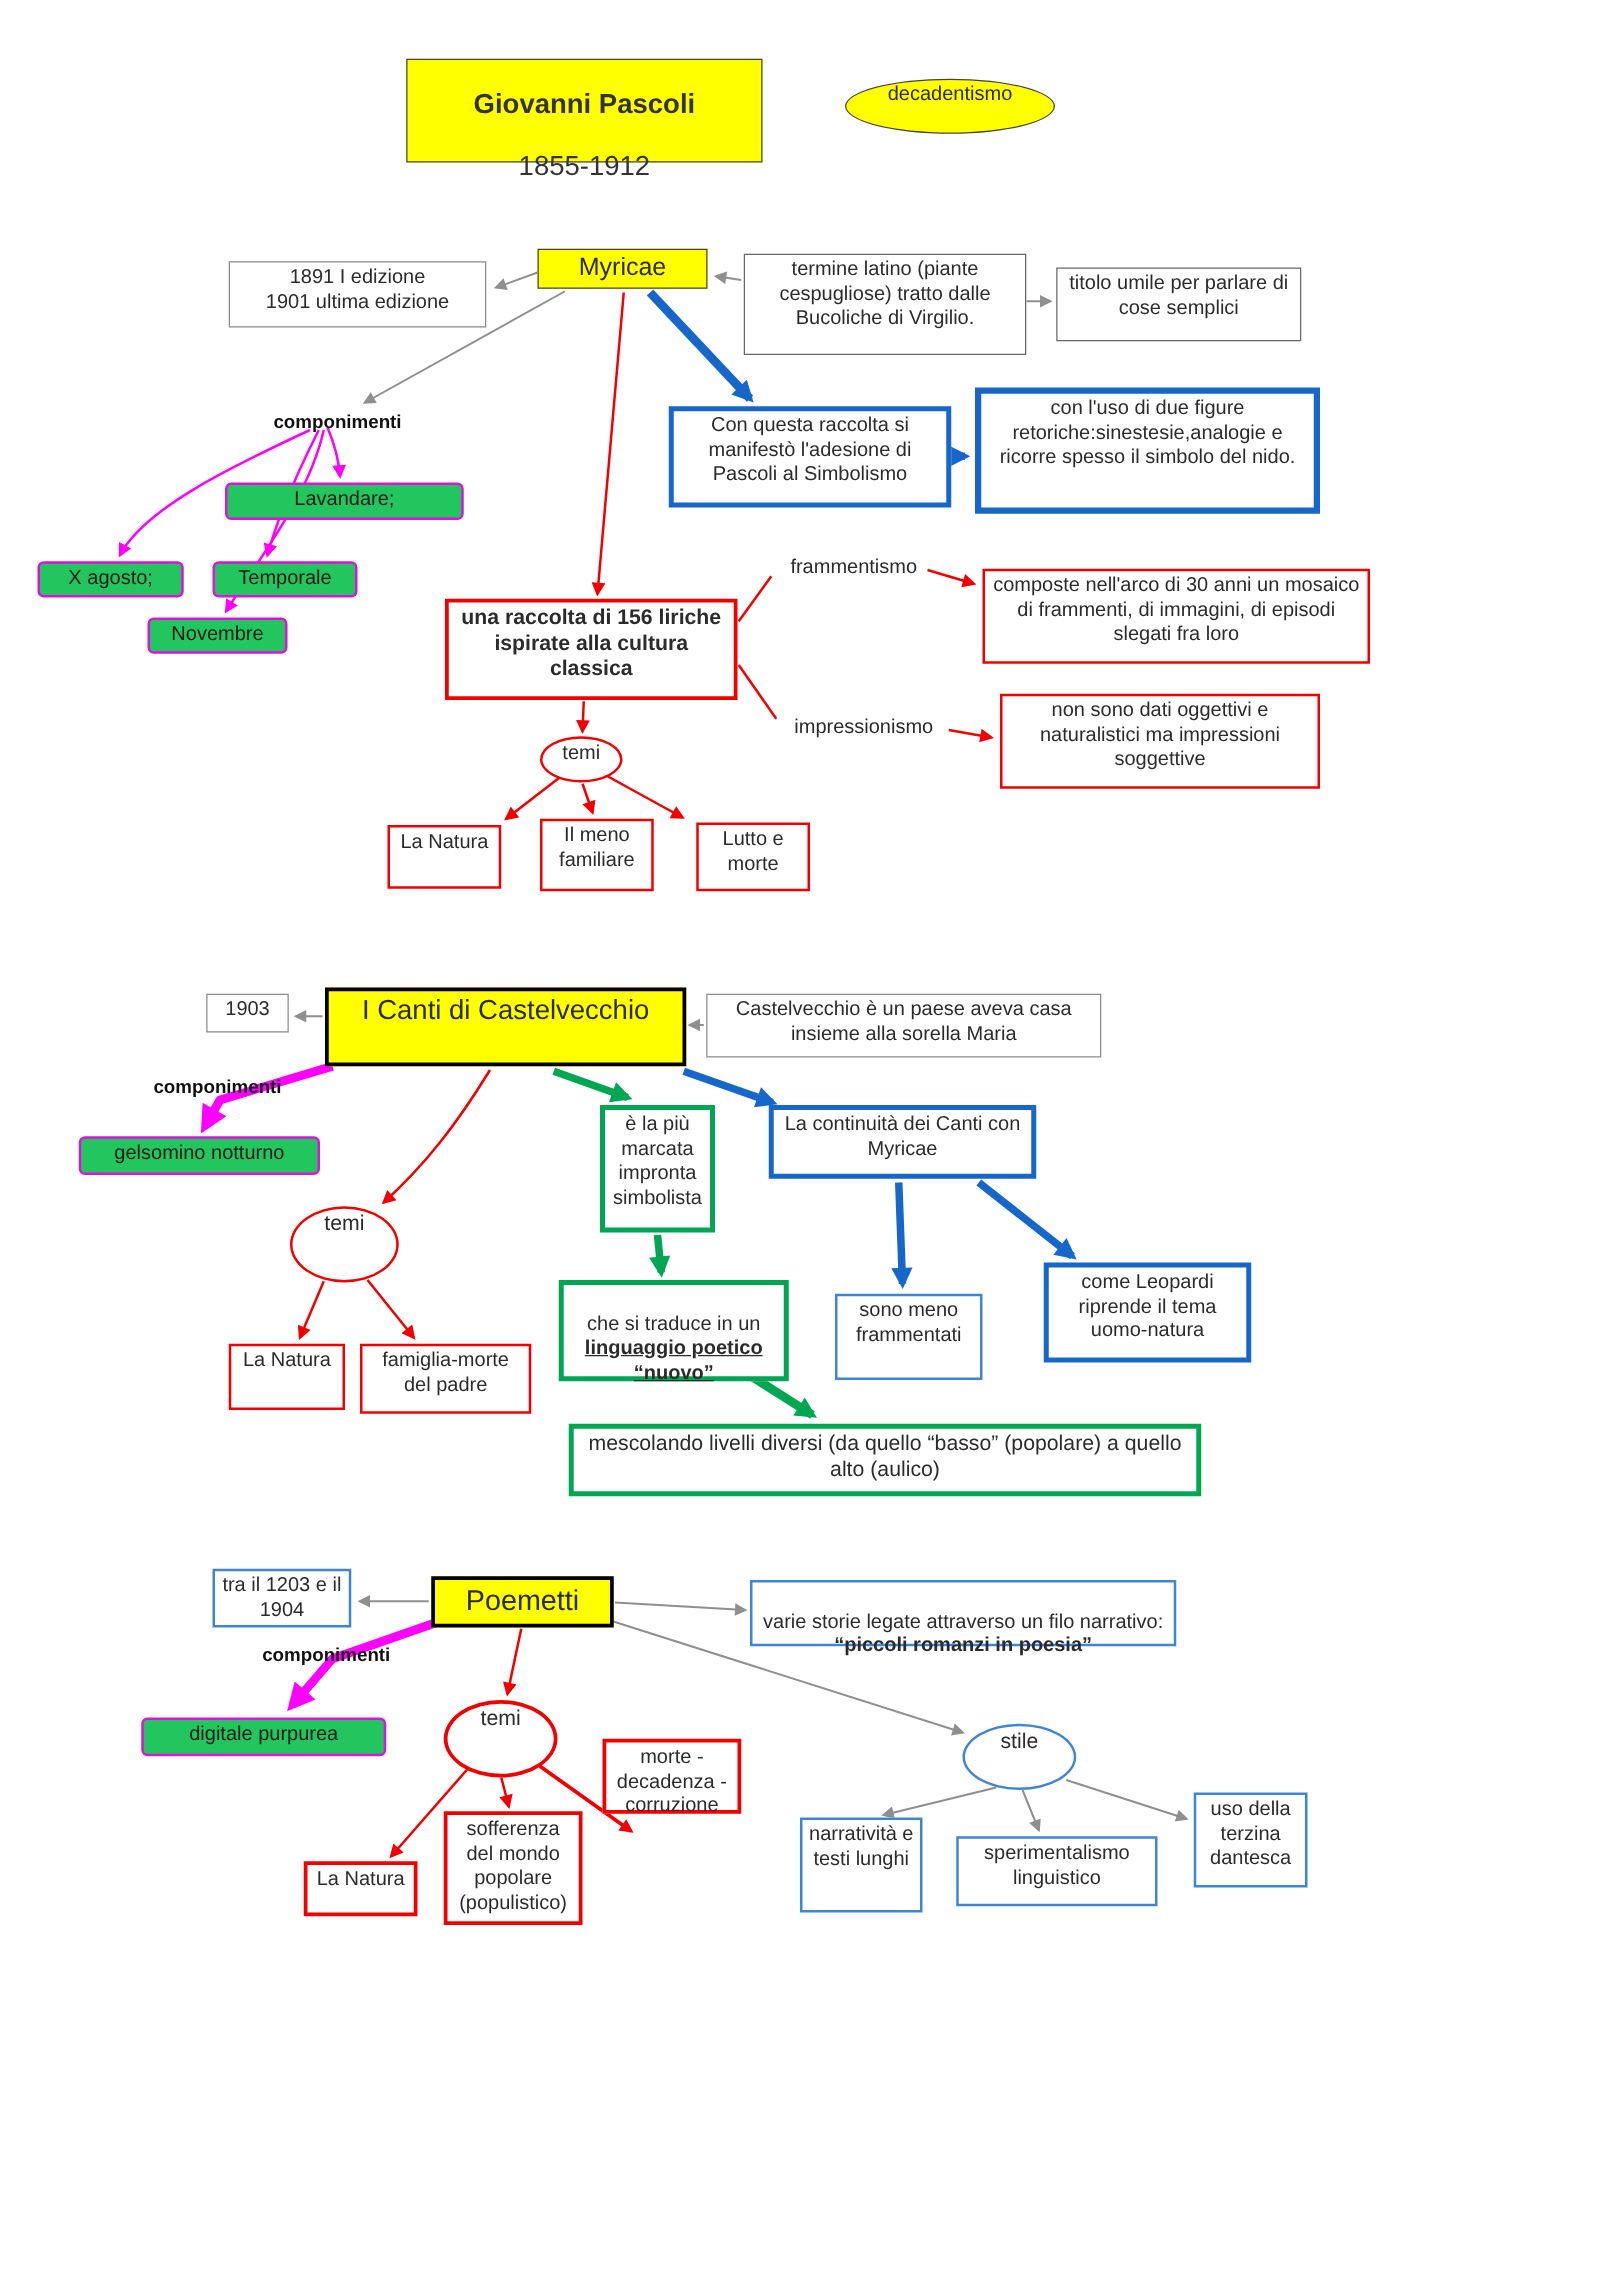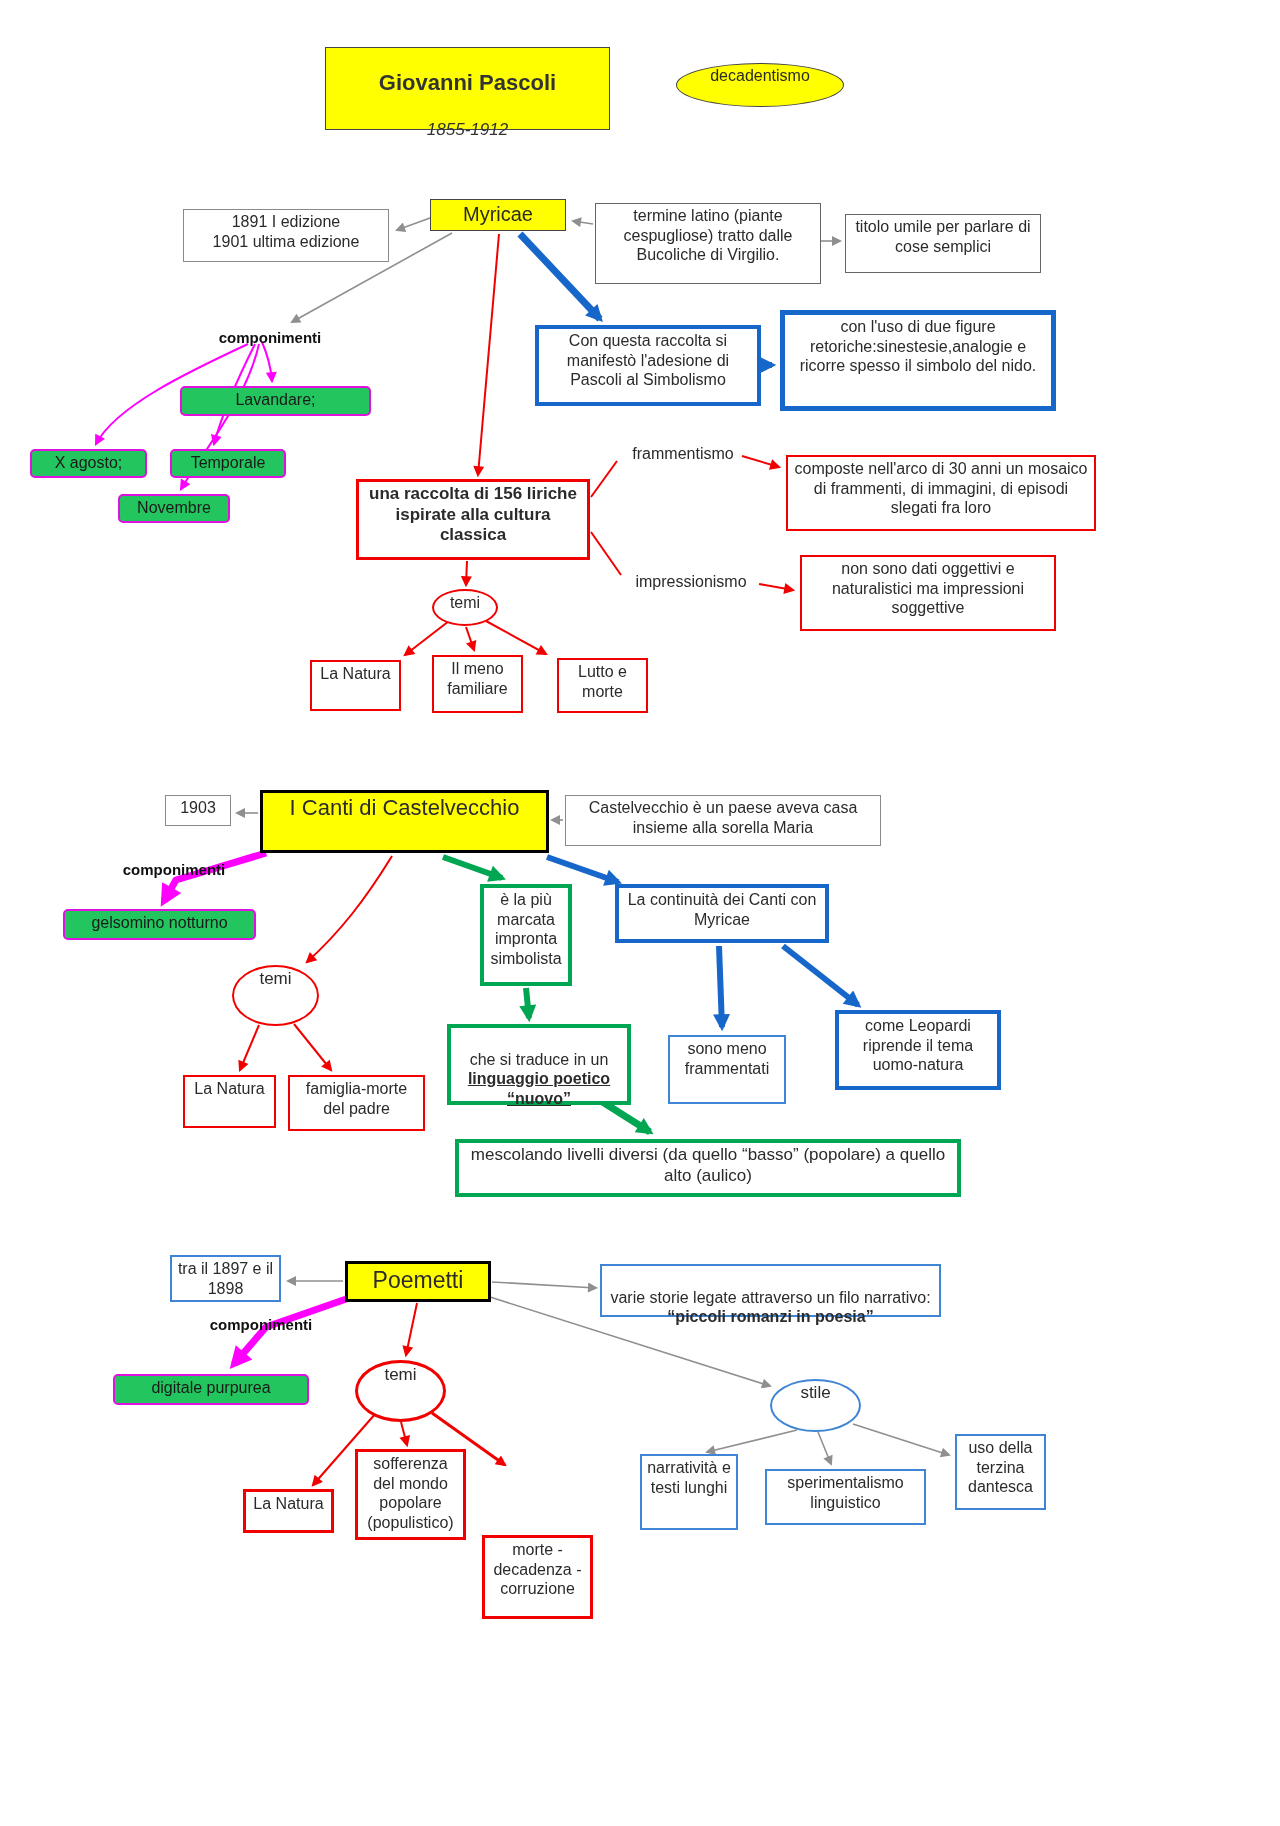--- a/index.html
+++ b/index.html
@@ -28,21 +28,21 @@
   .b-red { border:2px solid #f20000; }
   .b-red-thick { border:3px solid #f20000; }
   .b-green { border:4px solid #00a651; }
   .bold { font-weight:bold; }
   .fs15 { font-size:15px; }
   .fs17 { font-size:17px; }
   .fs20 { font-size:20px; }
   .fs22 { font-size:22px; }
   .fs23 { font-size:23px; }
   .title-name { font-size:22px; font-weight:600; color:#333; margin-bottom:4px; }
-  .title-years { font-size:17px; color:#333;font-style:italic; }
+  .title-years { font-size:22px; color:#333; }
   .bold-underline { font-weight:bold; text-decoration:underline; }
 </style>
 </head>
 <body>
 
 <div class="canvas">
 
   <svg class="arrows" width="1280" height="1826" viewBox="0 0 1280 1826">
     <defs>
       <marker id="ah-gray" viewBox="0 0 10 10" refX="8" refY="5" markerWidth="12" markerHeight="10" orient="auto" markerUnits="userSpaceOnUse">
@@ -176,35 +176,35 @@
 
   <div class="node b-green" style="left:447px;top:1024px;width:184px;height:81px;">
     <div>
       <span>che si traduce in un </span><span class="bold-underline">linguaggio poetico “nuovo”</span>
     </div>
   </div>
   <div class="node b-blue-thin" style="left:668px;top:1035px;width:118px;height:69px;">sono meno frammentati</div>
   <div class="node b-blue" style="left:835px;top:1010px;width:166px;height:80px;">come Leopardi riprende il tema uomo-natura</div>
   <div class="node b-green fs17" style="left:455px;top:1139px;width:506px;height:58px;">mescolando livelli diversi (da quello “basso” (popolare) a quello alto (aulico)</div>
 
-  <div class="node b-blue-thin" style="left:170px;top:1255px;width:111px;height:47px;">tra il 1897 e il 1898</div>
+  <div class="node b-blue-thin" style="left:170px;top:1255px;width:111px;height:47px;">tra il 1203 e il 1904</div>
   <div class="node yellow b-black-thick fs23" style="left:345px;top:1261px;width:146px;height:41px;">Poemetti</div>
   <div class="node b-blue-thin" style="left:600px;top:1264px;width:341px;height:53px;">
     <div>
       <span>varie storie legate attraverso un filo narrativo: </span><span class="bold">“piccoli romanzi in poesia”</span>
     </div>
   </div>
 
   <div class="node plain bold fs15" style="left:199px;top:1316px;width:124px;height:20px;color:#111;">componimenti</div>
   <div class="node magenta" style="left:113px;top:1374px;width:196px;height:31px;">digitale purpurea</div>
 
   <div class="node b-red-thick ellipse fs17" style="left:355px;top:1360px;width:91px;height:62px;">temi</div>
   <div class="node b-blue-thin ellipse fs17" style="left:770px;top:1379px;width:91px;height:53px;">stile</div>
 
   <div class="node b-red-thick" style="left:243px;top:1489px;width:91px;height:44px;">La Natura</div>
   <div class="node b-red-thick" style="left:355px;top:1449px;width:111px;height:91px;">sofferenza del mondo popolare (populistico)</div>
-  <div class="node b-red-thick" style="left:482px;top:1535px;width:111px;height:84px;">morte - decadenza - corruzione</div>
+  <div class="node b-red-thick" style="left:482px;top:1391px;width:111px;height:60px;">morte - decadenza - corruzione</div>
 
   <div class="node b-blue-thin" style="left:640px;top:1454px;width:98px;height:76px;">narratività e testi lunghi</div>
   <div class="node b-blue-thin" style="left:765px;top:1469px;width:161px;height:56px;">sperimentalismo linguistico</div>
   <div class="node b-blue-thin" style="left:955px;top:1434px;width:91px;height:76px;">uso della terzina dantesca</div>
 
 </div>
 
 </body></html>

